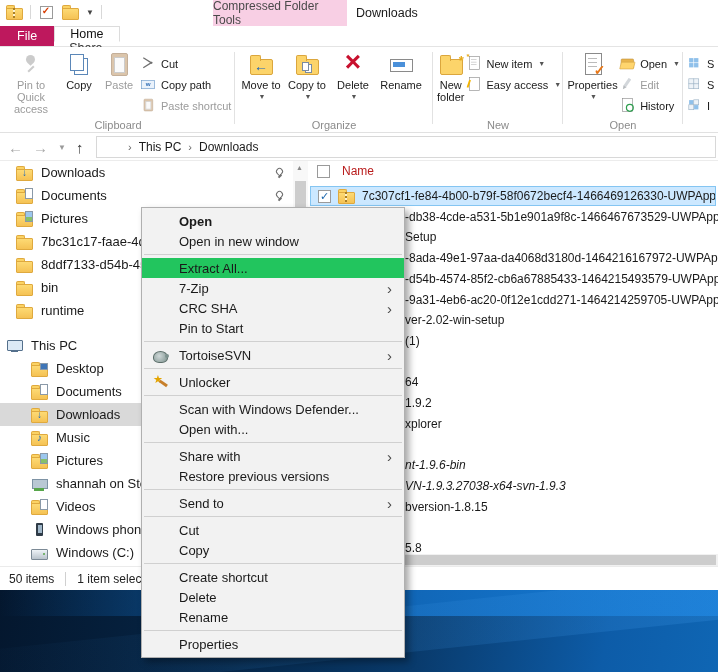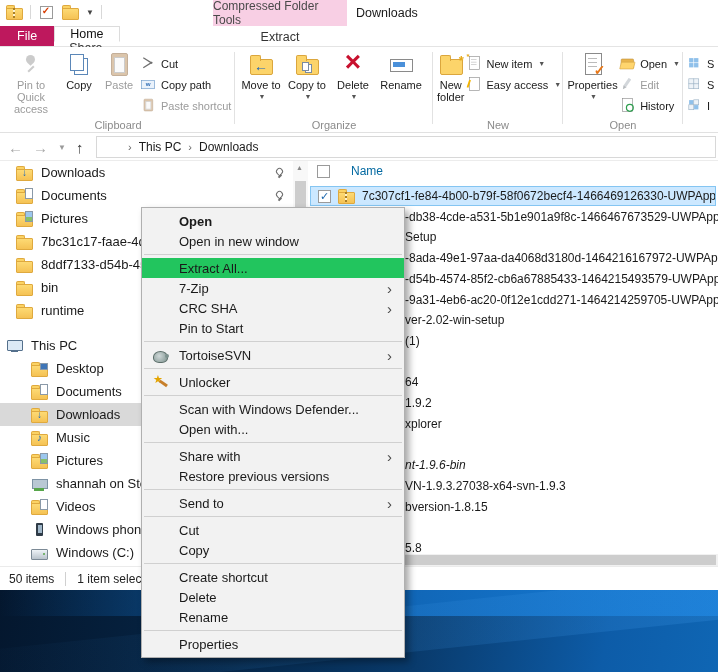--- a/index.html
+++ b/index.html
@@ -101,21 +101,21 @@
   .srow.sel{background:#d9d9d9}
   .pinr{position:absolute;right:8px;width:11px;height:11px}
   .pinr::before{content:"";position:absolute;left:2px;top:1px;width:5px;height:5px;background:none;border:1.5px solid #6e6e6e;border-radius:50% 50% 50% 0;transform:rotate(-45deg)}
   .pinr::after{content:"";position:absolute;left:5px;top:7px;width:1.5px;height:4px;background:#6e6e6e;transform:rotate(45deg)}
 
   .vscroll{position:absolute;left:293px;top:0;width:15px;height:393px;background:#f8f8f8}
   .vscroll .uar{position:absolute;left:3px;top:3px;font-size:7px;color:#8a8a8a}
   .vscroll .vthumb{position:absolute;left:2px;top:20px;width:11px;height:112px;background:#cdcdcd}
 
   .filelist{position:absolute;left:308px;top:0;width:410px;height:393px}
-  .flhead{position:absolute;top:3px;left:0;display:flex;align-items:center;gap:21px;padding-left:9px;font-size:12px;color:#0369a1}
+  .flhead{position:absolute;top:3px;left:0;display:flex;align-items:center;gap:12px;padding-left:9px;font-size:12px;color:#b91c1c}
   .cb{width:13px;height:13px;border:1px solid #9a9a9a;background:#fff;position:relative;flex:0 0 13px}
   .cb.on::after{content:"✓";position:absolute;left:1px;top:-1px;font-size:11px;color:#1a66ad}
   .frows{position:absolute;top:25px;left:0;width:410px}
   .frow{position:absolute;left:0;width:410px;height:20px;display:flex;align-items:center;gap:7px;font-size:12px;color:#1a1a1a;white-space:nowrap;overflow:hidden}
   .frow.frag{padding-left:97px}
   .frow.sel{background:#cce8ff;border:1px solid #84c5f2;left:2px;width:406px;padding-left:7px}
 
   .hscroll{position:absolute;left:308px;top:393px;width:410px;height:12px;background:#f1f1f1}
   .hthumb{position:absolute;left:30px;top:1px;width:378px;height:10px;background:#cdcdcd}
 
@@ -186,21 +186,20 @@
       <div class="wintitle">Downloads</div>
     </div>
 
     <div class="tabsrow">
       <div class="tab file">File</div>
       <span id="tabs-std">
           <div class="tab active">Home</div>
           <div class="tab">Share</div>
           <div class="tab">View</div>
         </span>
-      <div class="tab ctx">Extract</div>
     </div>
 
     <div class="ribbon" id="ribbon">
         <div class="rgroup" style="left: 2px; width: 232px;">
           <div class="rbody">
             <div class="rbig dis" style="width: 58px;">
               <span class="ri i-pin"></span>
               <span class="rlbl">Pin to Quick access</span>
             </div>
             <div class="rbig" style="width: 38px;">
@@ -521,21 +520,21 @@
             </div>
             <div class="frow frag" style="top: 227.7px;">
               <span>xplorer</span>
             </div>
             <div class="frow frag" style="top: 248.4px;">
               <span></span>
             </div>
             <div class="frow frag" style="top: 269.1px; font-style: italic;">
               <span>nt-1.9.6-bin</span>
             </div>
-            <div class="frow frag" style="top: 289.8px;">
+            <div class="frow frag" style="top: 289.8px; font-style: italic;">
               <span>VN-1.9.3.27038-x64-svn-1.9.3</span>
             </div>
             <div class="frow frag" style="top: 310.5px;">
               <span>bversion-1.8.15</span>
             </div>
             <div class="frow frag" style="top: 331.2px;">
               <span></span>
             </div>
             <div class="frow frag" style="top: 351.9px;">
               <span>5.8</span>

